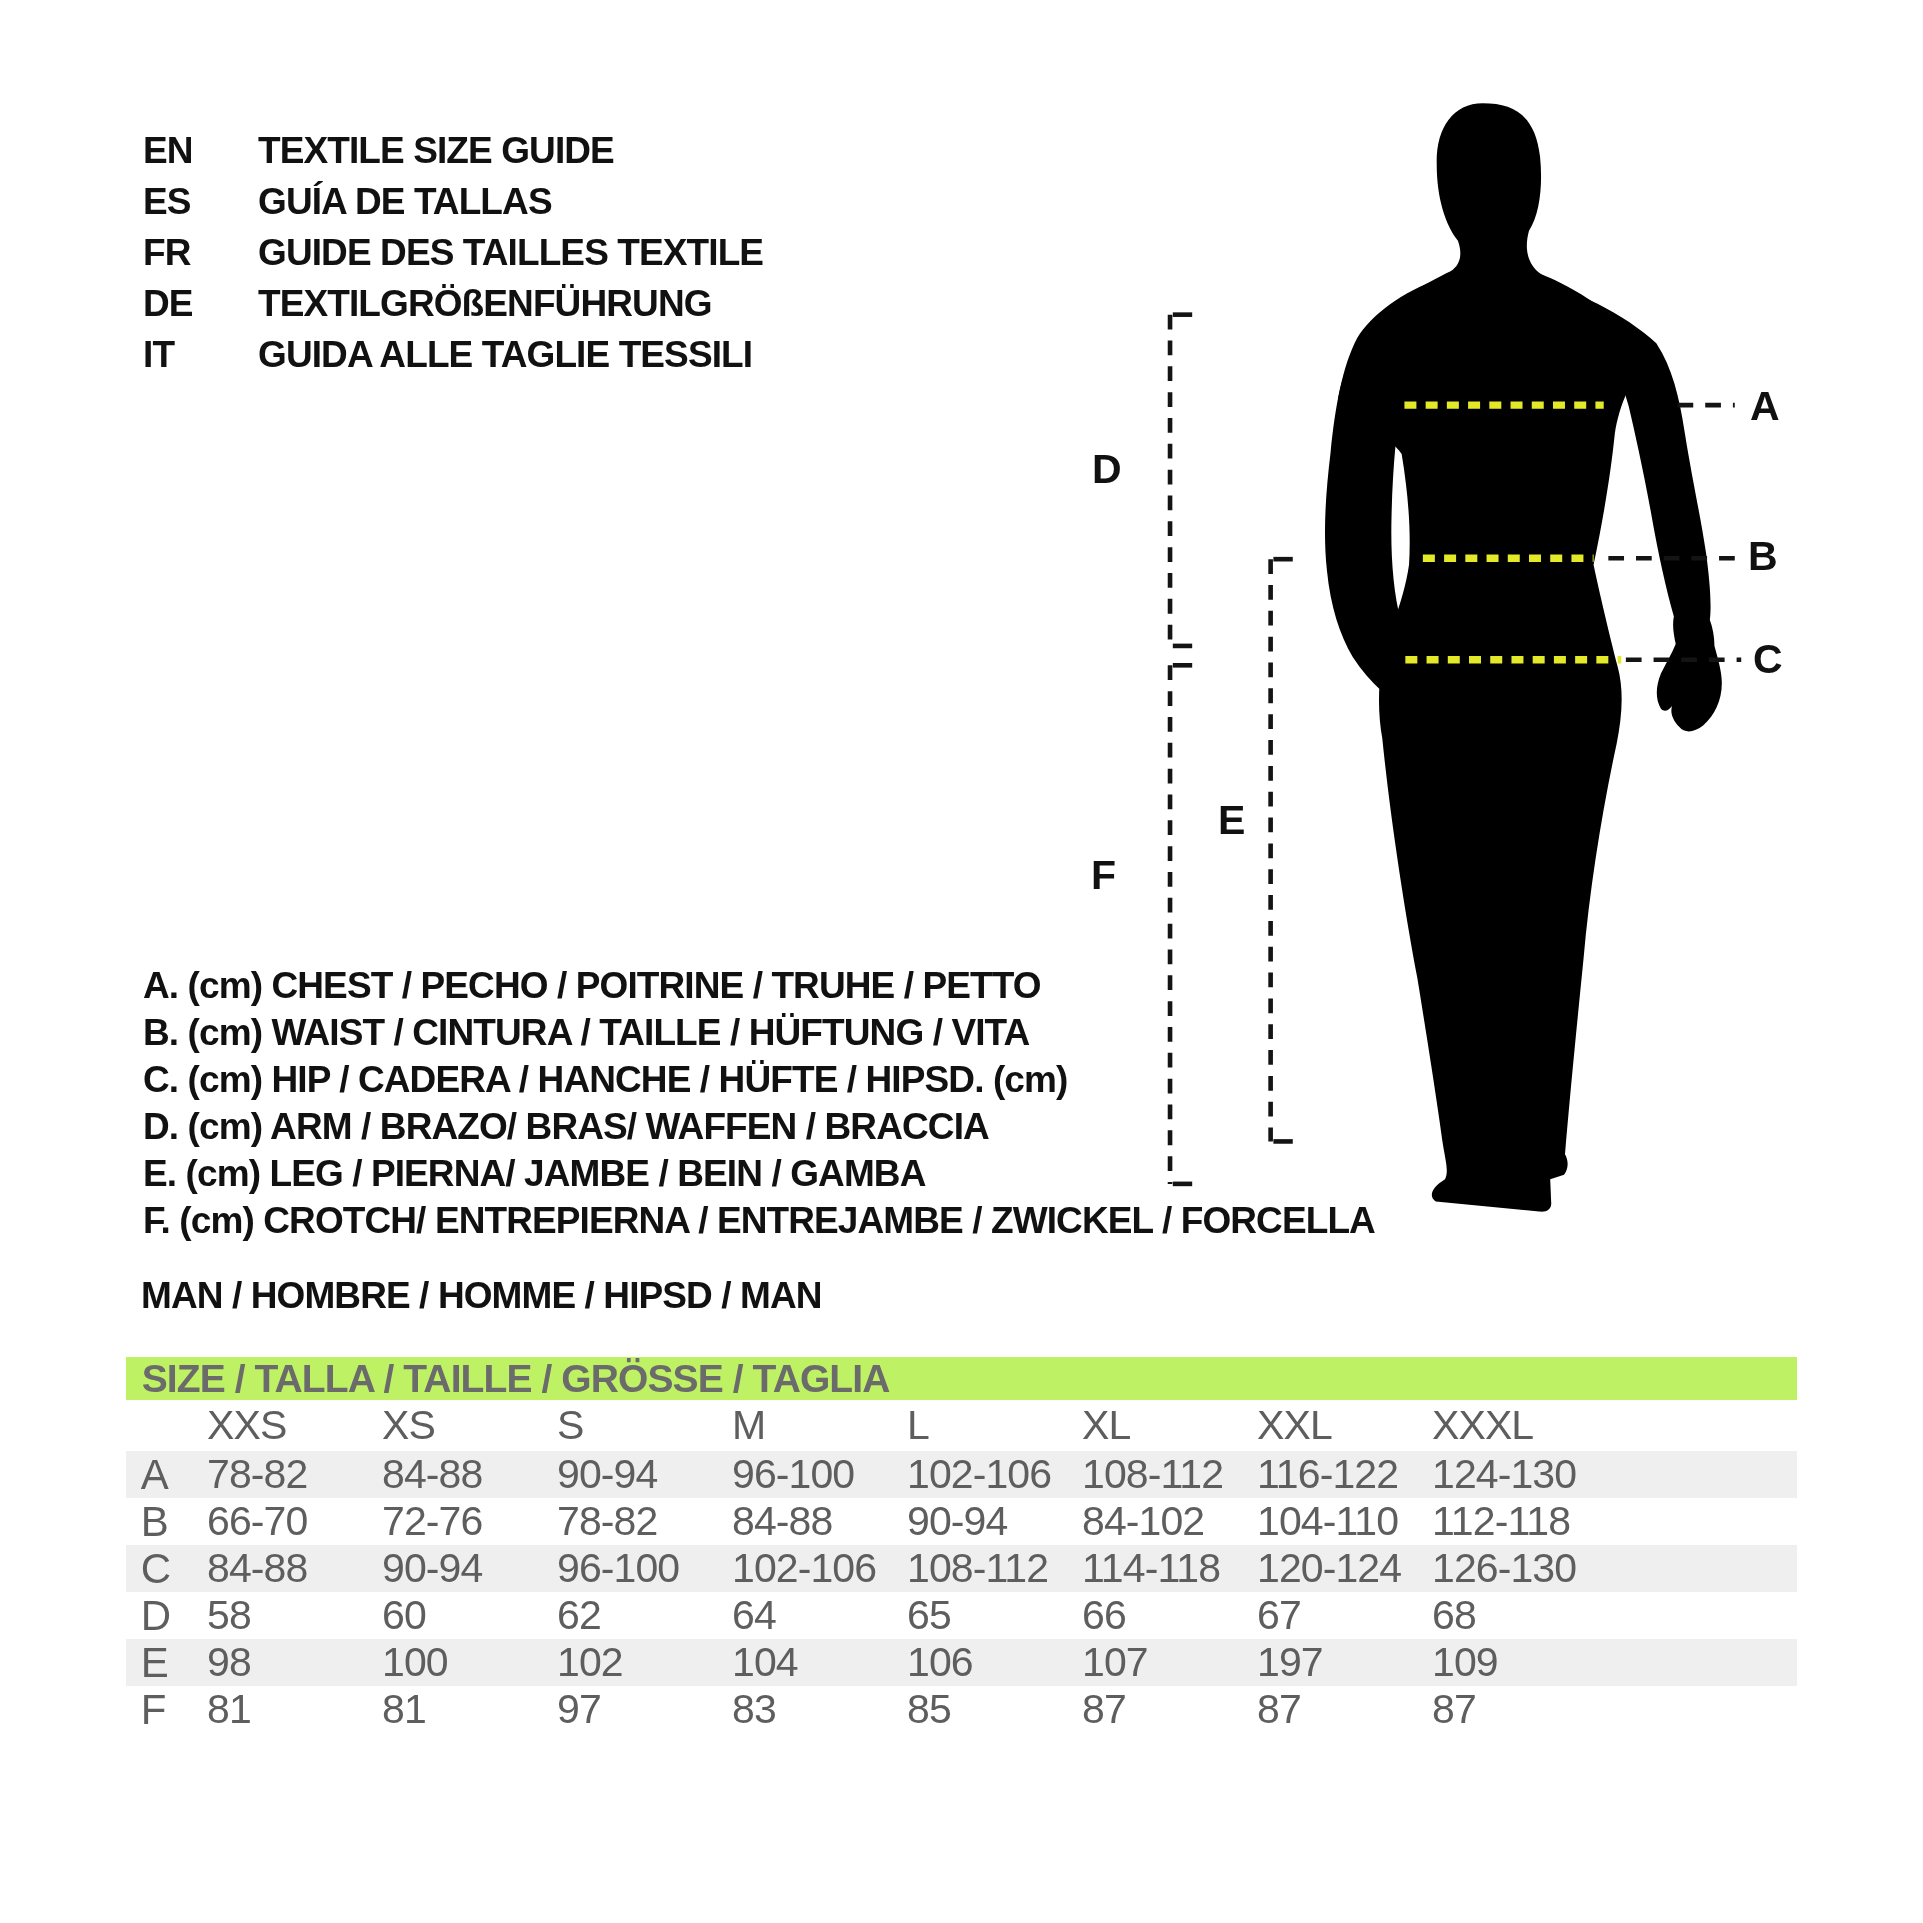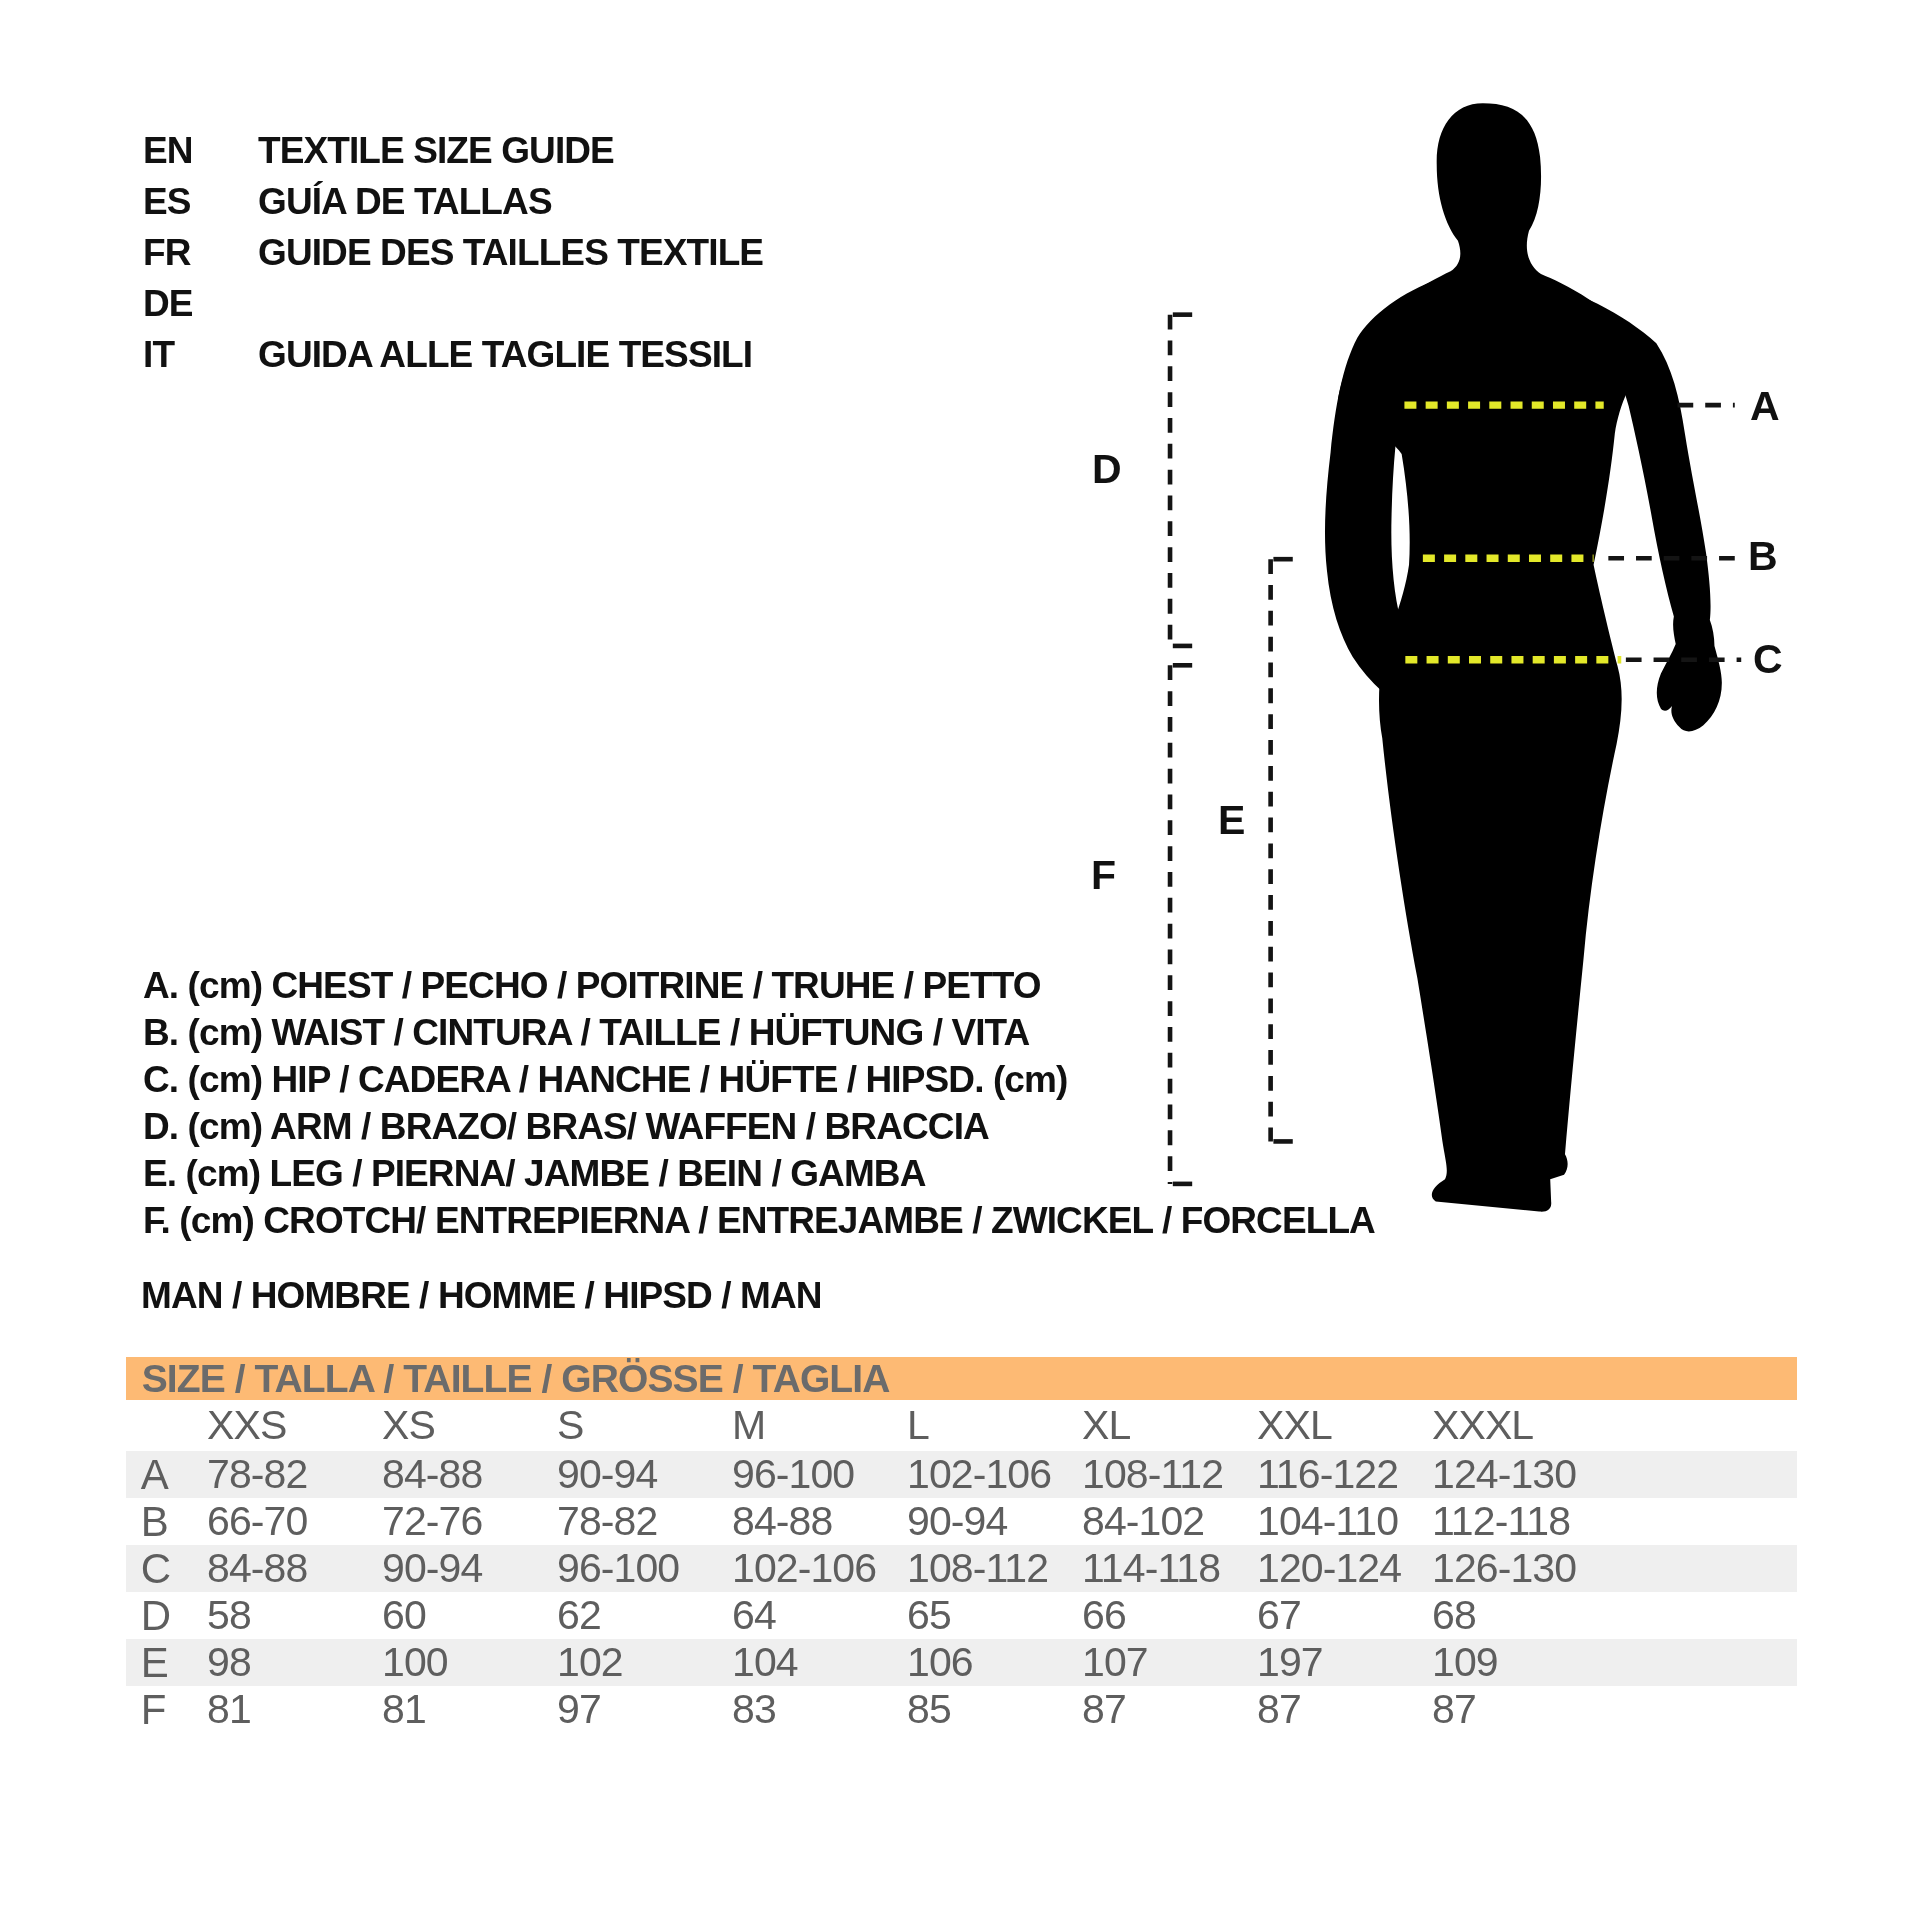--- a/index.html
+++ b/index.html
@@ -20,21 +20,21 @@
 
   
   .legend-block{left:143px;top:962px;}
   .legend-row{height:47px;line-height:47px;font-size:37px;font-weight:700;letter-spacing:-0.9px;white-space:nowrap;}
 
   
   .category-line{left:141px;top:1272px;height:47px;line-height:47px;font-size:37px;font-weight:700;letter-spacing:-0.9px;}
 
   
   .size-table{left:126px;top:1357px;width:1671px;}
-  .table-header{height:43px;line-height:43px;background:#fdba74;color:#6b6b6b;
+  .table-header{height:43px;line-height:43px;background:#bef264;color:#6b6b6b;
                 font-size:39px;font-weight:700;letter-spacing:-0.9px;padding-left:15.7px;box-sizing:border-box;}
   .t-row{display:flex;align-items:center;}
   .size-head-row{height:51px;color:#5e5e5e;}
   .data-row{height:47px;color:#5e5e5e;}
   .data-row.striped{background:#efefef;}
   .row-label{flex:0 0 81px;padding-left:14.8px;box-sizing:border-box;font-size:42px;font-weight:400;letter-spacing:-0.9px;}
   .cell{flex:0 0 175px;text-align:left;font-size:41px;font-weight:400;letter-spacing:-0.9px;}
   .size-head-row .cell{font-size:41px;}
 </style>
 </head>
@@ -48,20 +48,21 @@
   <div class="lang-row">
     <span class="lang-code">ES</span>
     <span>GUÍA DE TALLAS</span>
   </div>
   <div class="lang-row">
     <span class="lang-code">FR</span>
     <span>GUIDE DES TAILLES TEXTILE</span>
   </div>
   <div class="lang-row">
     <span class="lang-code">DE</span>
+    <span>TEXTILGRÖßENFÜHRUNG</span>
   </div>
   <div class="lang-row">
     <span class="lang-code">IT</span>
     <span>GUIDA ALLE TAGLIE TESSILI</span>
   </div>
 </div>
 
 <svg class="abs figure-svg" viewBox="0 0 2084 2084" xmlns="http://www.w3.org/2000/svg">
   <g>
     <path d="M 1607 112

